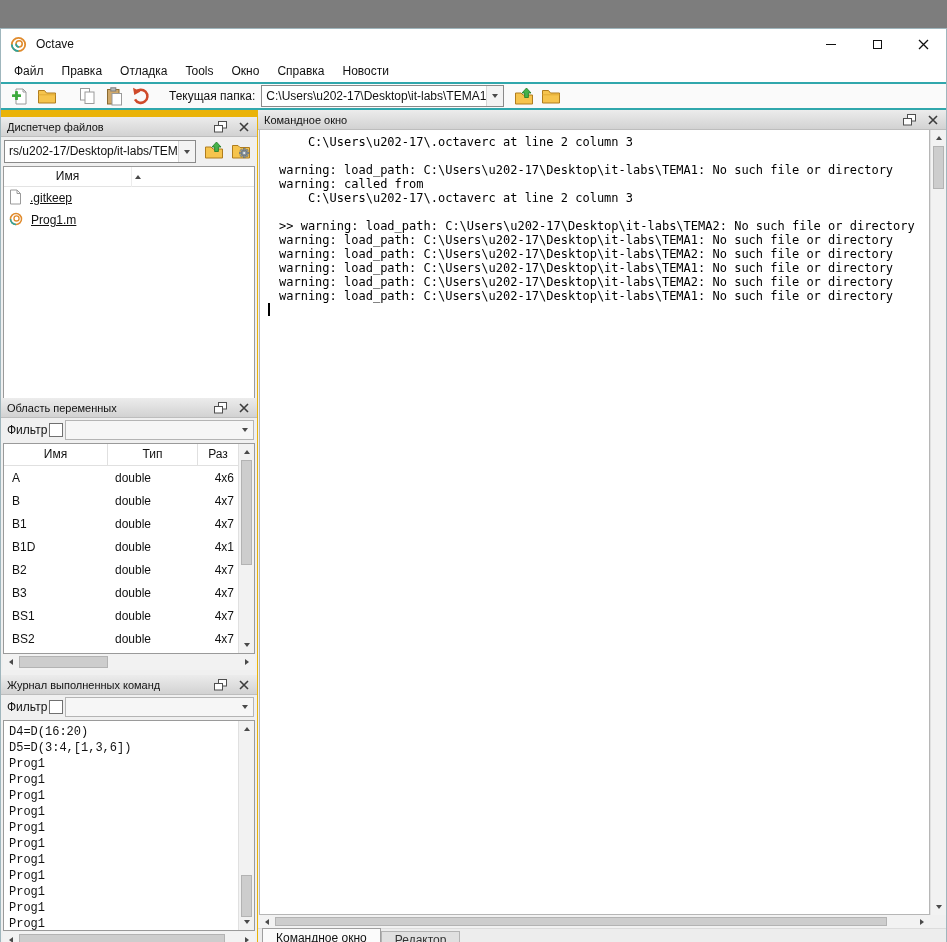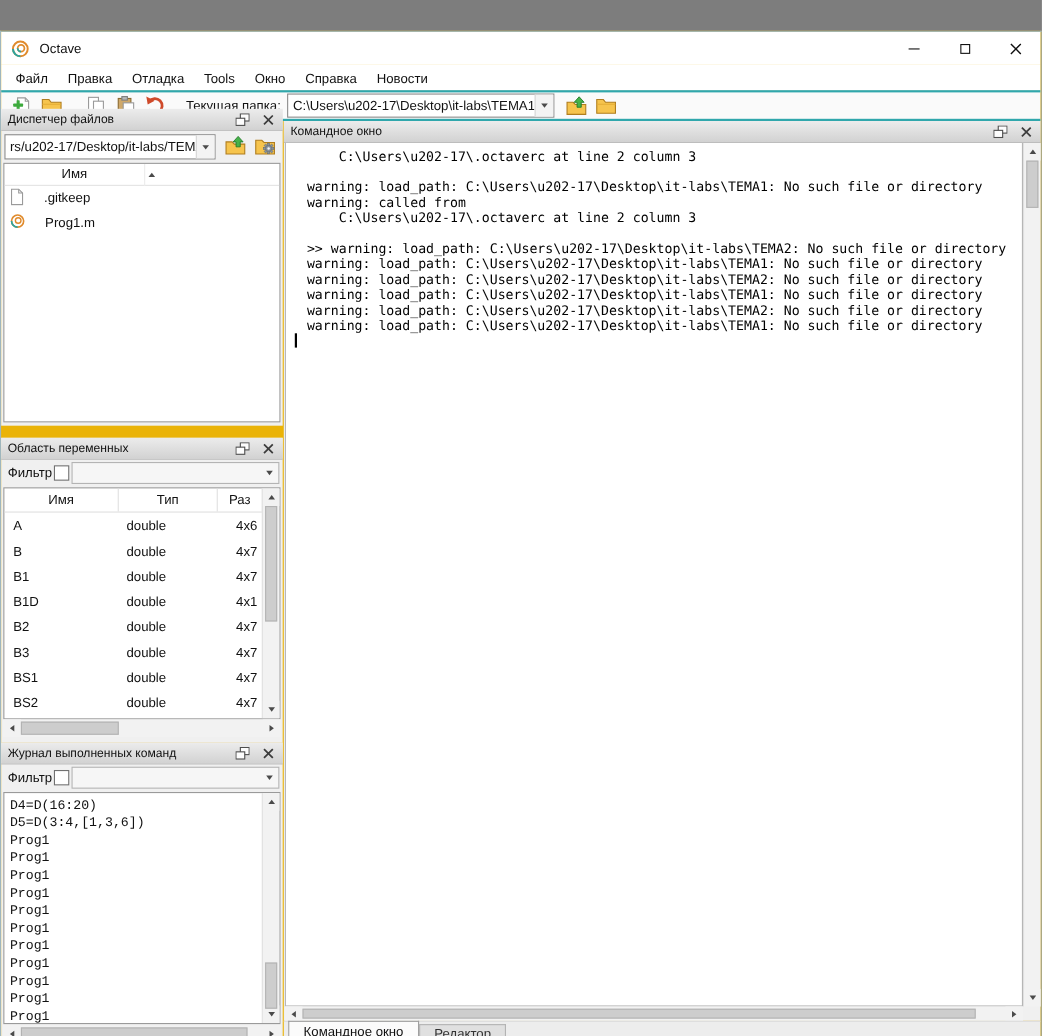--- a/index.html
+++ b/index.html
@@ -54,21 +54,21 @@
   .pbtn { width:15px; height:15px; display:flex; align-items:center; justify-content:center; }
 
   
   .fb-toolbar { position:relative; height:29px; }
   .fb-list { position:absolute; left:2px; right:2px; top:49px; bottom:3px; background:#fff;
              border:1px solid #9a9a9a; overflow:hidden; }
   .fb-header { height:20px; border-bottom:1px solid #e3e3e3; position:relative; }
   .fb-hcell { position:absolute; left:0; top:0; width:128px; height:20px; text-align:center;
               line-height:19px; border-right:1px solid #ececec; }
   .fb-sort { position:absolute; left:131px; top:8px; }
-  .fb-row { height:22px; display:flex; align-items:center; padding-left:5px; gap:18px; font-size:12px; }
+  .fb-row { height:22px; display:flex; align-items:center; padding-left:5px; gap:8px; font-size:12px;text-decoration:underline; }
   .fb-row.selected { background:#d6d6d6; }
 
   
   .filter-row { position:relative; height:38px; }
   .filter-label { position:absolute; left:6px; top:5px; }
   .filter-check { position:absolute; left:48px; top:5px; width:14px; height:14px; background:#fff; border:1px solid #707070; }
   .filter-row .combo { position:absolute; left:64px; top:2px; width:189px; height:20px; }
 
   
   .ws-table { position:absolute; top:45px; left:2px; right:2px; height:211px; background:#fff;
@@ -206,21 +206,21 @@
       </svg>
     </div>
     <div class="tbtn">
       <svg width="20" height="17" viewBox="0 0 20 17">
         <path d="M1.5 2.5 H7.5 L9.5 5 H18.5 V15 H1.5 Z" fill="#f6c44d" stroke="#b07d1e"></path>
         <path d="M1.5 6.8 H18.5" stroke="#e3ad35" fill="none"></path>
       </svg>
     </div>
   </div>
 
-  <div class="panel" style="top:70px;left:0;width:256px;height:288px;">
+  <div class="panel" style="top:88px;left:0;width:256px;height:288px;">
     <div class="ptitle">
       <span>Диспетчер файлов</span>
       <div class="pbtns">
         <div class="pbtn">
           <svg width="13" height="12" viewBox="0 0 13 12">
             <rect x="4.5" y="0.5" width="8" height="6.5" fill="#fdfdfd" stroke="#4e4e4e"></rect>
             <rect x="0.5" y="4.5" width="8" height="6.5" fill="#fdfdfd" stroke="#4e4e4e"></rect>
           </svg>
         </div>
         <div class="pbtn">

